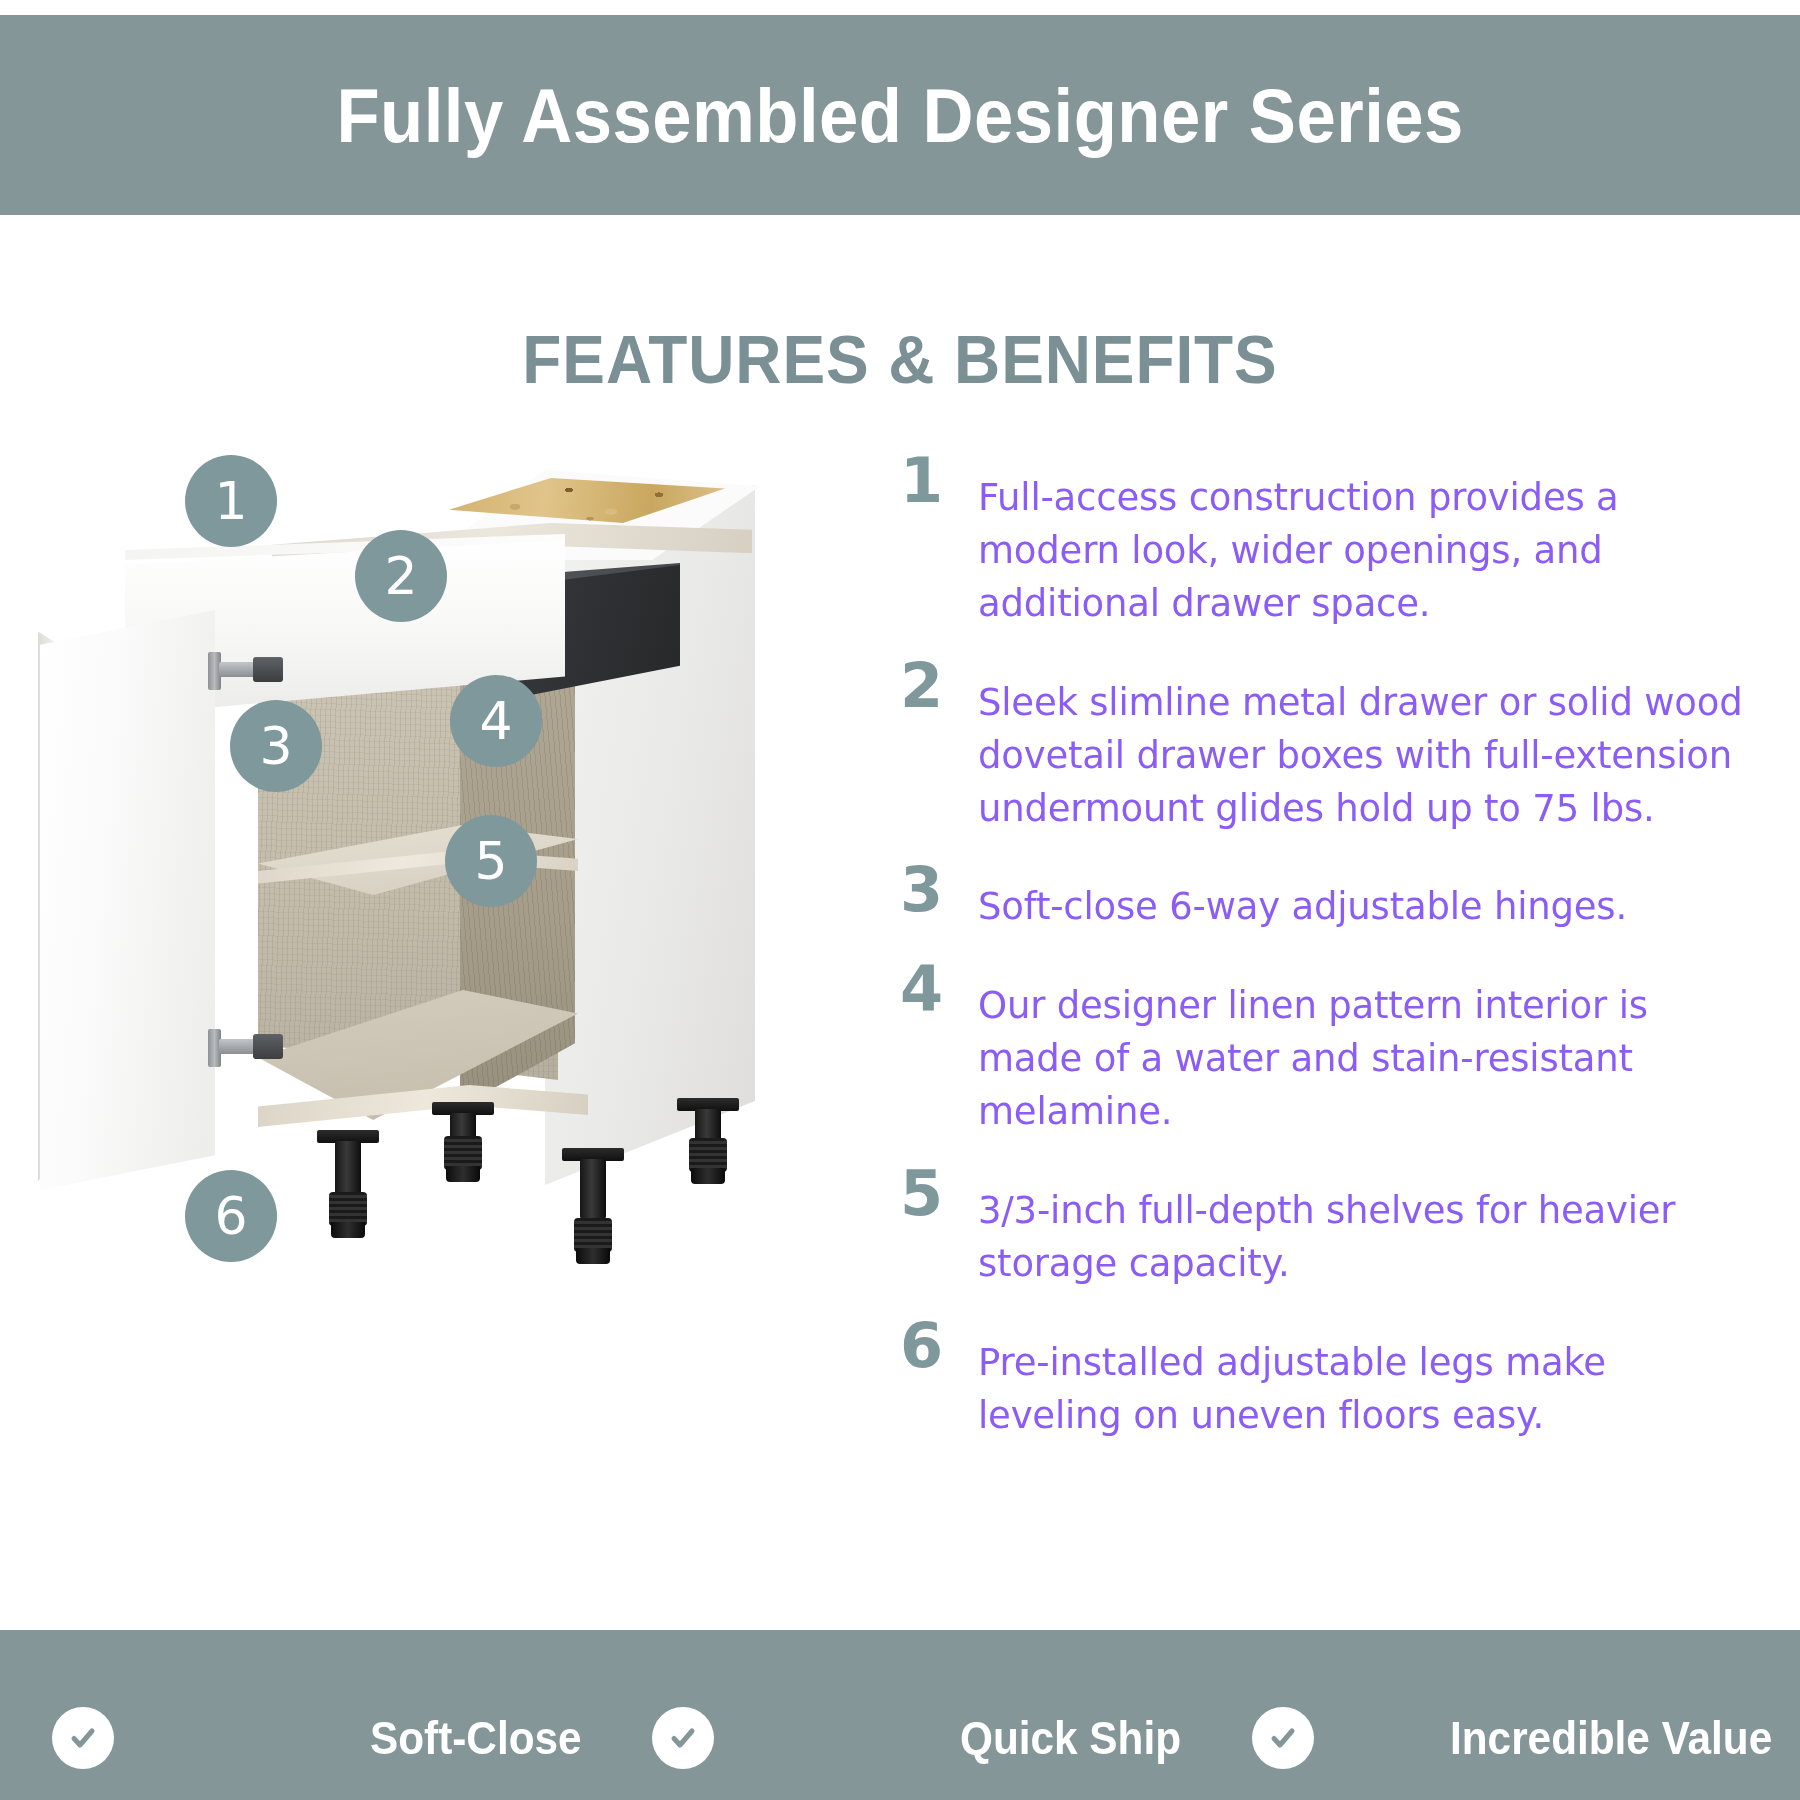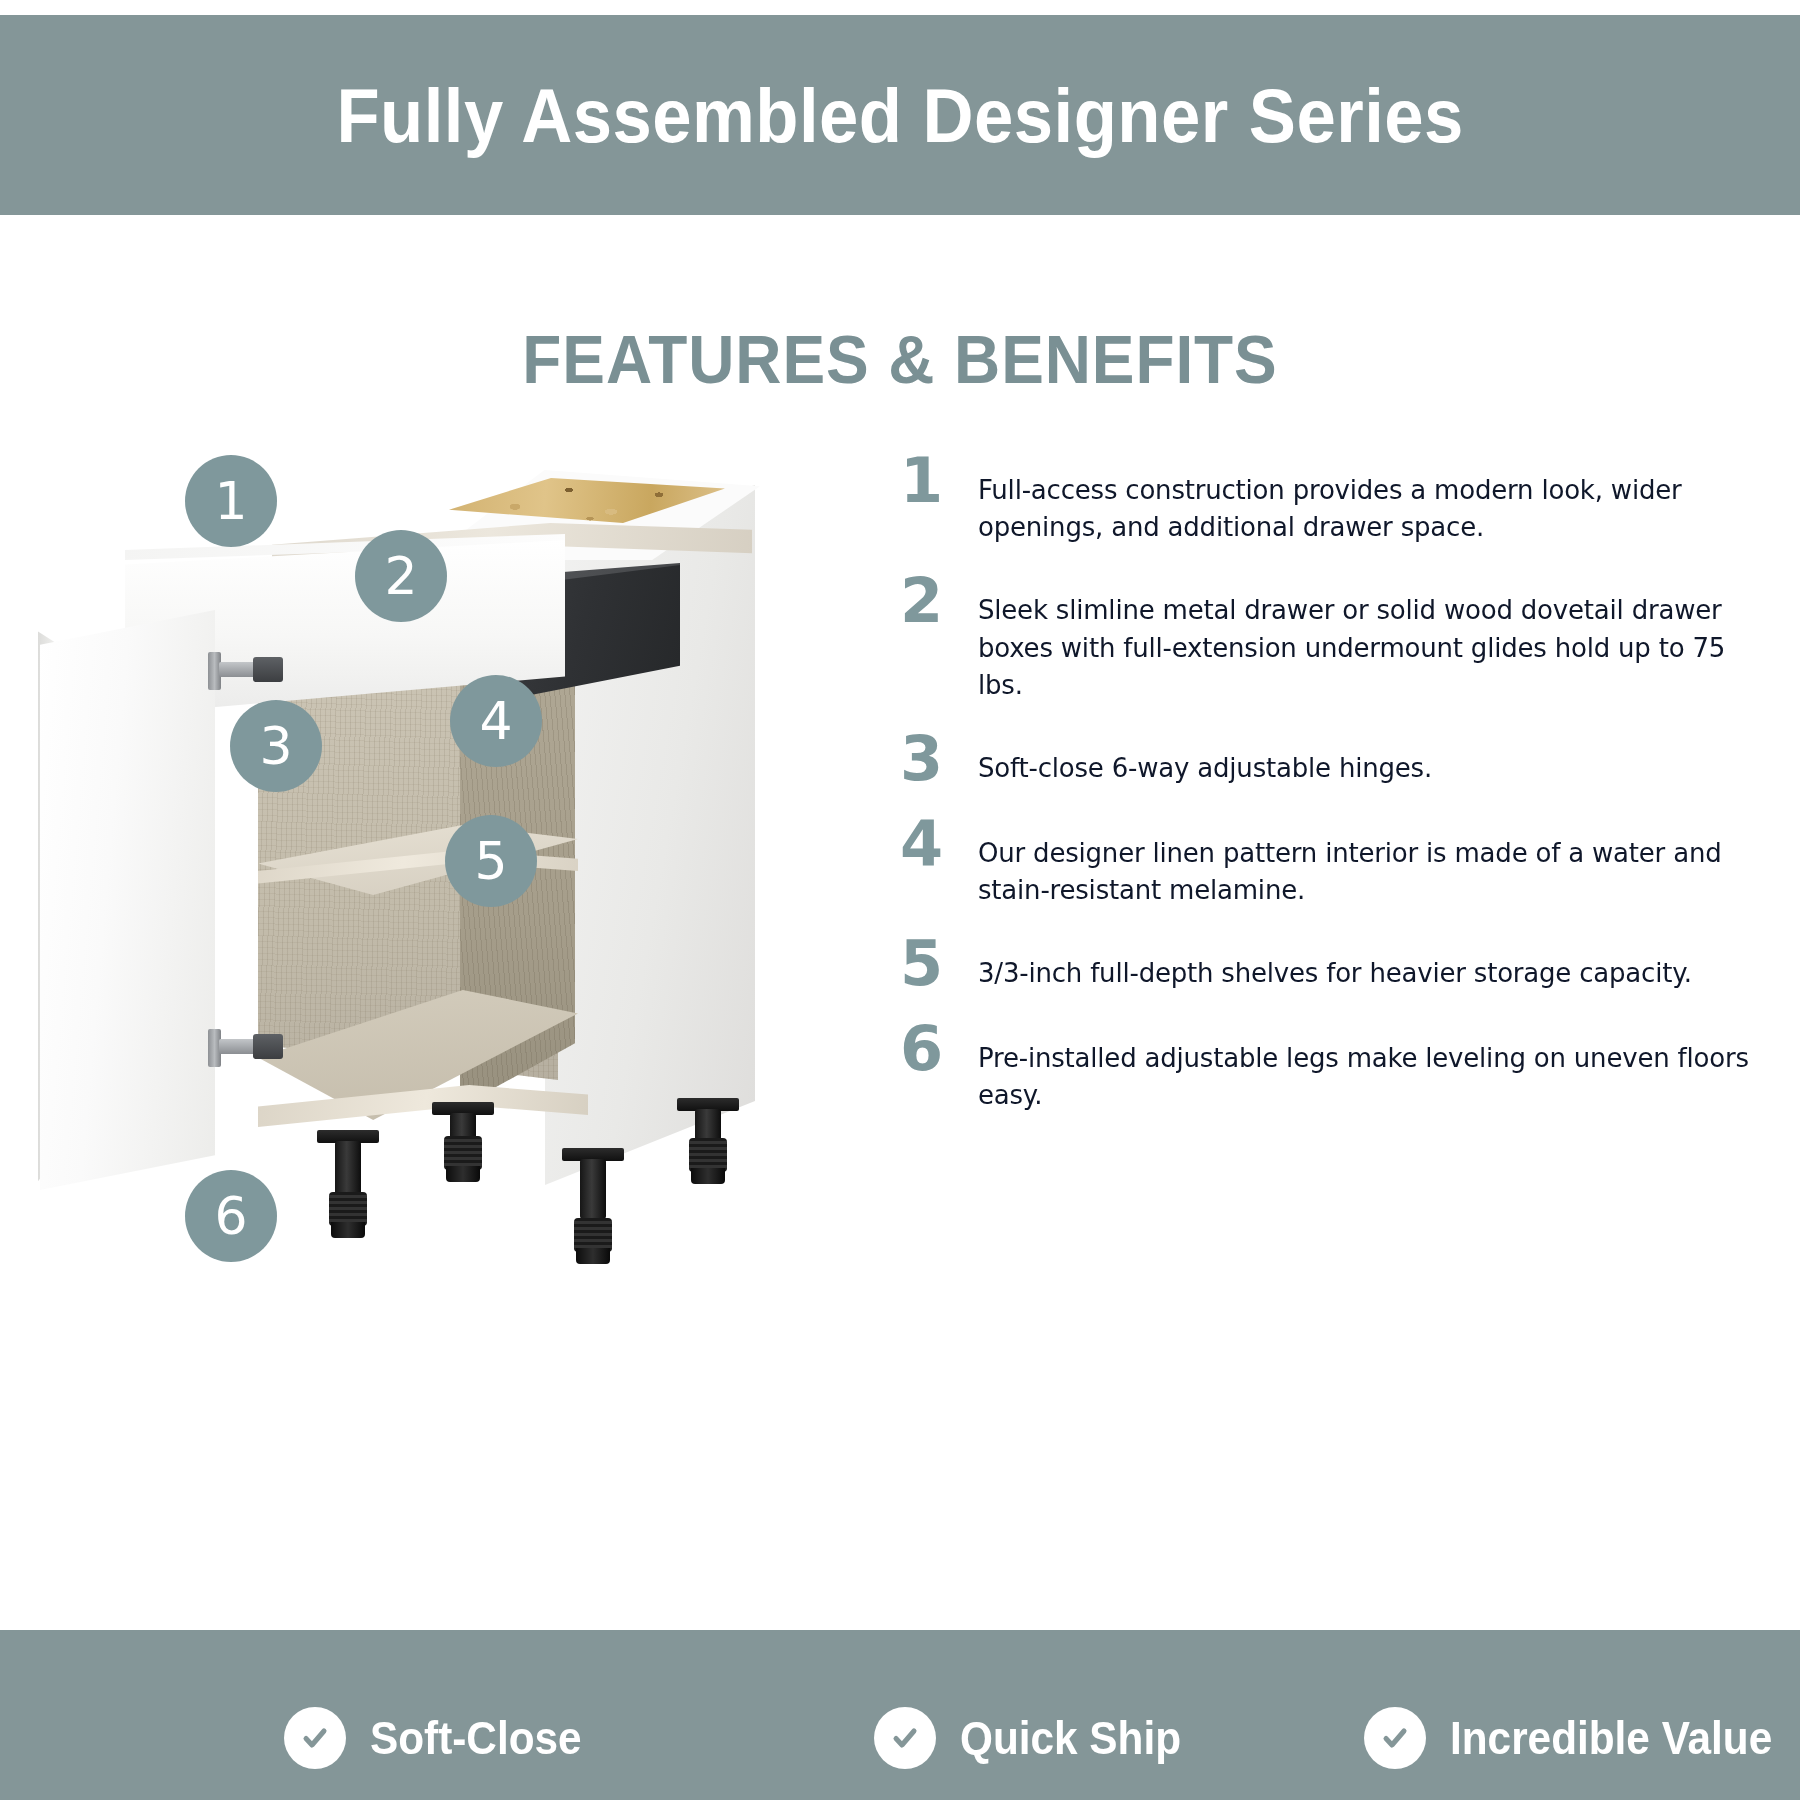--- a/index.html
+++ b/index.html
@@ -242,37 +242,37 @@
     color:#7f989c;
     font-size:62px;
     font-weight:bold;
     line-height:0.95;
     font-family:"DejaVu Sans","Liberation Sans",sans-serif;
     text-align:left;
     padding-top:2px;
   }
   .feature-text{
     flex:1;
-    color:#0f172a;
-    font-size:26px;
+    color:#8b5cf6;
+    font-size:37px;
     line-height:1.43;
     padding-top:22px;
     font-family:"DejaVu Sans","Liberation Sans",sans-serif;
     letter-spacing:-0.2px;
   }
 
   
   .footer-bar{
     position:absolute; left:0; bottom:0; width:1800px; height:170px;
     background:#849698;
     display:flex; align-items:center;
   }
   .footer-item{
     flex:1;
-    display:flex; align-items:center; justify-content:flex-end;
+    display:flex; align-items:center; justify-content:space-between;
     padding-left:52px;
     margin-top:45px;
   }
   .check-circle{
     width:62px; height:62px; border-radius:50%;
     background:#ffffff;
     display:flex; align-items:center; justify-content:center;
     flex:0 0 62px;
     margin-right:24px;
   }

